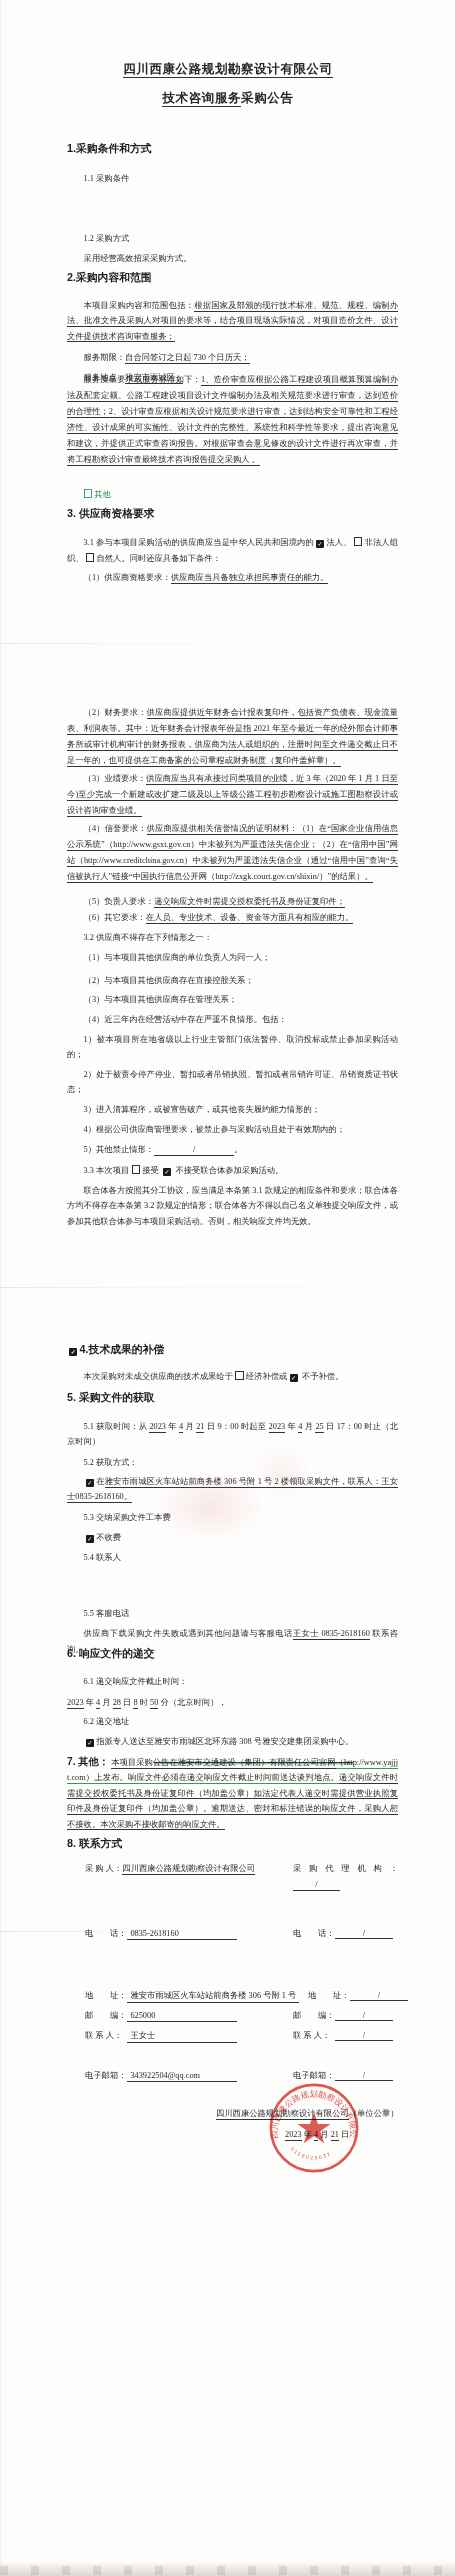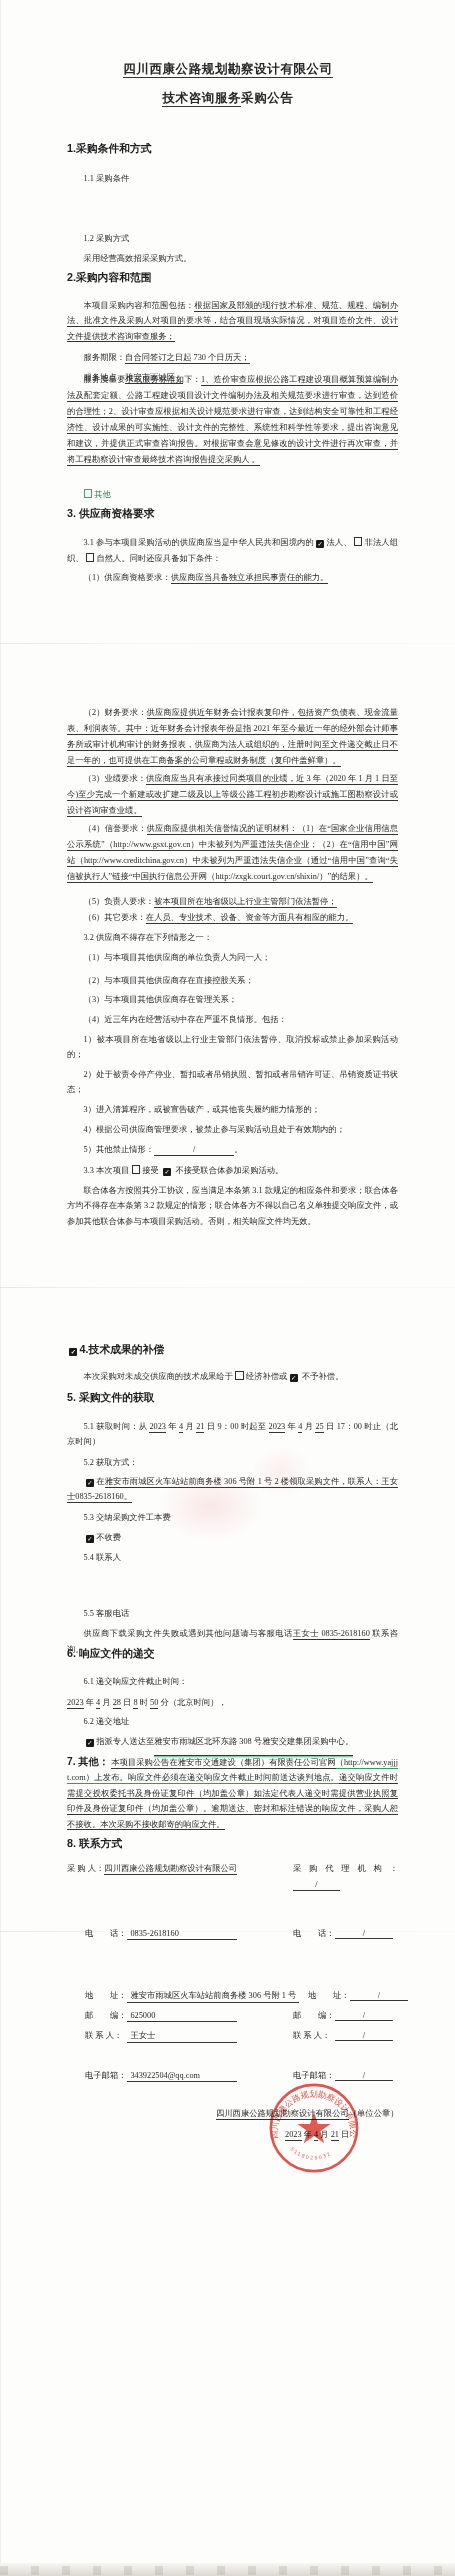--- a/index.html
+++ b/index.html
@@ -11,21 +11,21 @@
   .ind{text-indent:2em}
   .ctr{left:0;width:456px;text-align:center;text-indent:0;}
   .title{font-size:12.5px;font-weight:bold;letter-spacing:0.6px;}
   .title .u{padding-bottom:1.1px}
   .hsec{font-family:Liberation Sans, sans-serif;font-weight:bold;
         font-size:10.8px;color:#1e1e1e;text-align:left;line-height:15px;}
   .h7{font-family:"Liberation Sans","DejaVu Sans",sans-serif;font-weight:bold;
       font-size:10.2px;margin-right:2.3px;color:#1e1e1e;}
   .u{border-bottom:0.6px solid #343434;padding-bottom:0.6px;}
   .ug{border-bottom:0.9px solid #2aa05a;padding-bottom:0.6px;}
-  .udg{border-bottom:0.6px solid #343434;box-shadow:0 1.4px 0 rgba(42,160,90,.55);padding-bottom:9px;}
+  .udg{border-bottom:0.6px solid #343434;box-shadow:0 1.4px 0 rgba(42,160,90,.55);padding-bottom:16px;}
   .g{color:#2e7d53;}
   .blank{display:inline-block;min-width:57px;border-bottom:0.6px solid #343434;
          text-align:center;text-indent:0;line-height:11.4px;}
   .chk{display:inline-block;width:8px;height:8px;background:#191919;color:#fff;
        font-size:6.3px;line-height:8px;text-align:center;border-radius:1.1px;
        margin:0 2.3px;vertical-align:-0.6px;text-indent:0;}
   .box{display:inline-block;width:6.3px;height:6.3px;border:0.9px solid #2f2f2f;
        margin:0 2.3px;vertical-align:-0.6px;background:transparent;}
   .boxg{display:inline-block;width:6.3px;height:6.3px;border:0.9px solid #3da07a;
         margin:0 2.3px 0 0;vertical-align:-0.6px;}
@@ -76,21 +76,21 @@
   <div class="blk ind" style="top:370px"><span class="">服务地点：</span><span class="u">雅安市雨城区；</span></div>
   <div class="blk ind" style="top:372px"><span class="">服务质量要求或服务标准如下：</span><span class="u">1、造价审查应根据公路工程建设项目概算预算编制办法及配套定额、公路工程建设项目设计文件编制办法及相关规范要求进行审查，达到造价的合理性；2、设计审查应根据相关设计规范要求进行审查，达到结构安全可靠性和工程经济性、设计成果的可实施性、设计文件的完整性、系统性和科学性等要求，提出咨询意见和建议，并提供正式审查咨询报告。对根据审查会意见修改的设计文件进行再次审查，并将工程勘察设计审查最终技术咨询报告提交采购人 。</span></div>
   <div class="blk ind" style="top:487px"><span class="boxg"></span><span class="g">其他</span></div>
 
   <div class="blk hsec" style="top:506px">3. 供应商资格要求</div>
   <div class="blk ind" style="top:535px"><span class="">3.1 参与本项目采购活动的供应商应当是中华人民共和国境内的</span><span class="chk">✓</span><span class="">法人、</span><span class="box"></span><span class="">非法人组织、</span><span class="box"></span><span class="">自然人。同时还应具备如下条件：</span></div>
   <div class="blk ind" style="top:570px"><span class="">（1）供应商资格要求：</span><span class="u">供应商应当具备独立承担民事责任的能力。</span></div>
   <div class="blk ind" style="top:705px"><span class="">（2）财务要求：</span><span class="u">供应商应提供近年财务会计报表复印件，包括资产负债表、现金流量表、利润表等。其中：近年财务会计报表年份是指 2021 年至今最近一年的经外部会计师事务所或审计机构审计的财务报表，供应商为法人或组织的，注册时间至文件递交截止日不足一年的，也可提供在工商备案的公司章程或财务制度（复印件盖鲜章）。</span></div>
   <div class="blk ind" style="top:771px"><span class="">（3）业绩要求：</span><span class="u">供应商应当具有承接过同类项目的业绩，近 3 年（2020 年 1 月 1 日至今)至少完成一个新建或改扩建二级及以上等级公路工程初步勘察设计或施工图勘察设计或设计咨询审查业绩。</span></div>
   <div class="blk ind" style="top:821px"><span class="">（4）信誉要求：</span><span class="u">供应商应提供相关信誉情况的证明材料：（1）在“国家企业信用信息公示系统”（http://www.gsxt.gov.cn）中未被列为严重违法失信企业；（2）在“信用中国”网站（http://www.creditchina.gov.cn）中未被列为严重违法失信企业（通过“信用中国”查询“失信被执行人”链接“中国执行信息公开网（http://zxgk.court.gov.cn/shixin/）”的结果）。</span></div>
-  <div class="blk ind" style="top:894px"><span class="">（5）负责人要求：</span><span class="u">被本项目所在地省级以上行业主管部门依法暂停；</span></div>
+  <div class="blk ind" style="top:894px"><span class="">（5）负责人要求：</span><span class="u">递交响应文件时需提交授权委托书及身份证复印件；</span></div>
   <div class="blk ind" style="top:910px"><span class="">（6）其它要求：</span><span class="u">在人员、专业技术、设备、资金等方面具有相应的能力。</span></div>
   <div class="blk ind" style="top:930px">3.2 供应商不得存在下列情形之一：</div>
   <div class="blk ind" style="top:950px">（1）与本项目其他供应商的单位负责人为同一人；</div>
   <div class="blk ind" style="top:973px">（2）与本项目其他供应商存在直接控股关系；</div>
   <div class="blk ind" style="top:992px">（3）与本项目其他供应商存在管理关系；</div>
   <div class="blk ind" style="top:1012px">（4）近三年内在经营活动中存在严重不良情形。包括：</div>
   <div class="blk ind lh27" style="top:1032px">1）被本项目所在地省级以上行业主管部门依法暂停、取消投标或禁止参加采购活动的；</div>
   <div class="blk ind lh27" style="top:1067px">2）处于被责令停产停业、暂扣或者吊销执照、暂扣或者吊销许可证、吊销资质证书状态；</div>
   <div class="blk ind" style="top:1102px">3）进入清算程序，或被宣告破产，或其他丧失履约能力情形的；</div>
   <div class="blk ind" style="top:1122px">4）根据公司供应商管理要求，被禁止参与采购活动且处于有效期内的；</div>
@@ -114,21 +114,21 @@
   <div class="blk hsec" style="top:1646px">6. 响应文件的递交</div>
   <div class="blk ind" style="top:1674px">6.1 递交响应文件截止时间：</div>
   <div class="blk" style="top:1695px"><span class="u">2023</span><span class=""> 年 </span><span class="u">4</span><span class=""> 月 </span><span class="u">28</span><span class=""> 日 </span><span class="u">8</span><span class=""> 时 </span><span class="u">50</span><span class=""> 分（北京时间），</span></div>
   <div class="blk ind" style="top:1714px">6.2 递交地址</div>
   <div class="blk ind" style="top:1734px"><span class="chk">✓</span><span class="">指派专人送达至</span><span class="udg">雅安市雨城区北环东路 308 号雅安交建集团采购中心。</span></div>
 
   <div class="blk lh27" style="top:1754px"><span class="h7">7. 其他：</span><span class="u">本项目采购公告在雅安市交通建设（集团）有限责任公司官网</span><span class="ug">（http://www.yajjjt.com）上发布。响应文件必须在递交响应文件截止时间前送达谈判地点。</span><span class="u">递交响应文件时需提交授权委托书及身份证复印件（均加盖公章）如法定代表人递交时需提供营业执照复印件及身份证复印件（均加盖公章）。逾期送达、密封和标注错误的响应文件，采购人恕不接收。本次采购不接收邮寄的响应文件。</span></div>
 
   <div class="blk hsec" style="top:1836px">8. 联系方式</div>
   <div class="blk" style="top:1861px">
-    <span style=""><span class="">采 购 人：</span><span class="u">四川西康公路规划勘察设计有限公司</span></span>
+    <span style="margin-left:18px"><span class="">采 购 人：</span><span class="u">四川西康公路规划勘察设计有限公司</span></span>
     <span style="position:absolute;left:226px;top:0"><span class="">采购代理机构：</span><span class="blank" style="min-width: 47px;">/</span></span>
   </div>
 
   <div class="trow" style="top:1990px">
     <span class="t-lbl">地　　址：</span><span class="t-val wide">雅安市雨城区火车站站前商务楼 306 号附 1 号</span>
     <span class="t-right" style="left:223px"><span class="t-lbl">地　　址：</span><span class="t-blank">/</span></span>
   </div>
   <div class="trow" style="top:2010px">
     <span class="t-lbl">邮　　编：</span><span class="t-val">625000</span>
     <span class="t-right"><span class="t-lbl">邮　　编：</span><span class="t-blank">/</span></span>

